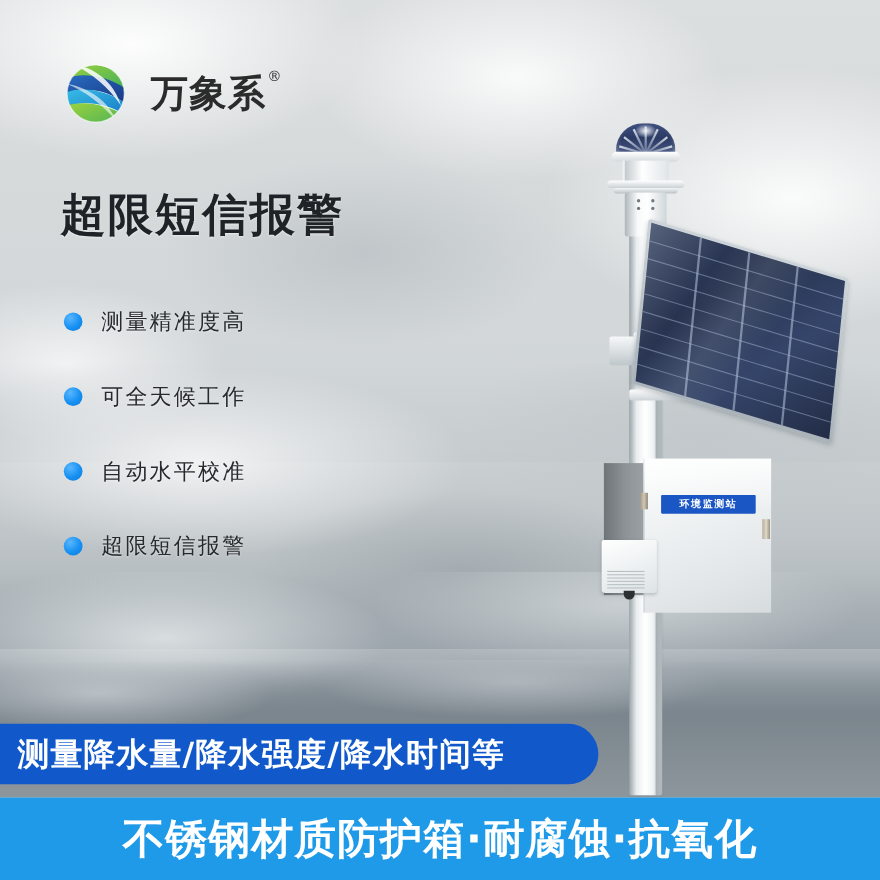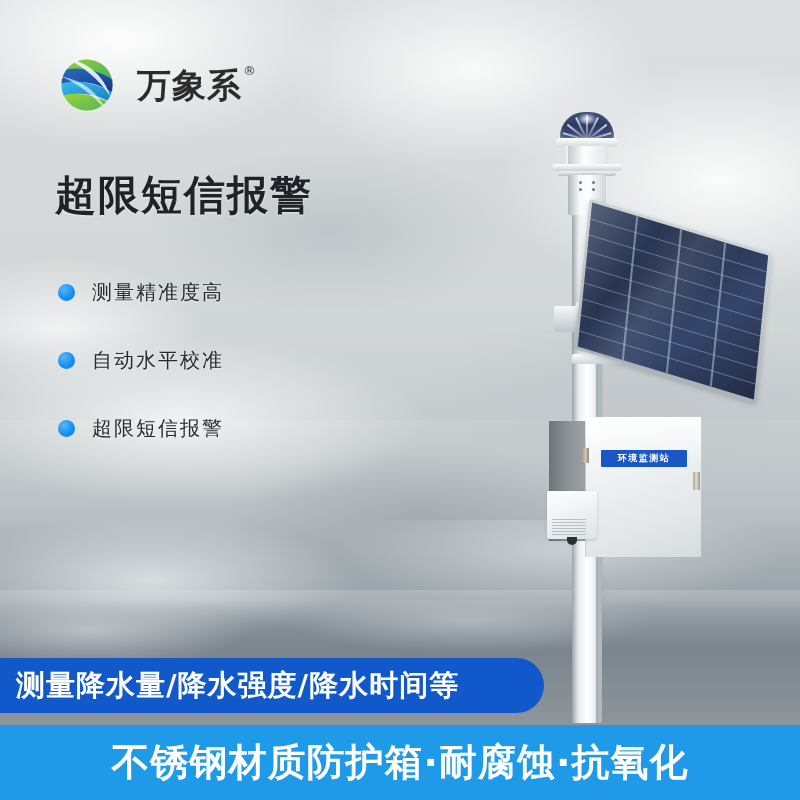--- a/index.html
+++ b/index.html
@@ -358,20 +358,24 @@
 
   <div class="headline">超限短信报警</div>
 
   <div class="features">
     <div class="feature-row">
       <div class="feat-dot"></div>
       <div class="feat-text">测量精准度高</div>
     </div>
     <div class="feature-row">
       <div class="feat-dot"></div>
+      <div class="feat-text">可全天候工作</div>
+    </div>
+    <div class="feature-row">
+      <div class="feat-dot"></div>
       <div class="feat-text">自动水平校准</div>
     </div>
     <div class="feature-row">
       <div class="feat-dot"></div>
       <div class="feat-text">超限短信报警</div>
     </div>
   </div>
 
   <div class="ribbon">
     <div class="ribbon-text">测量降水量/降水强度/降水时间等</div>

